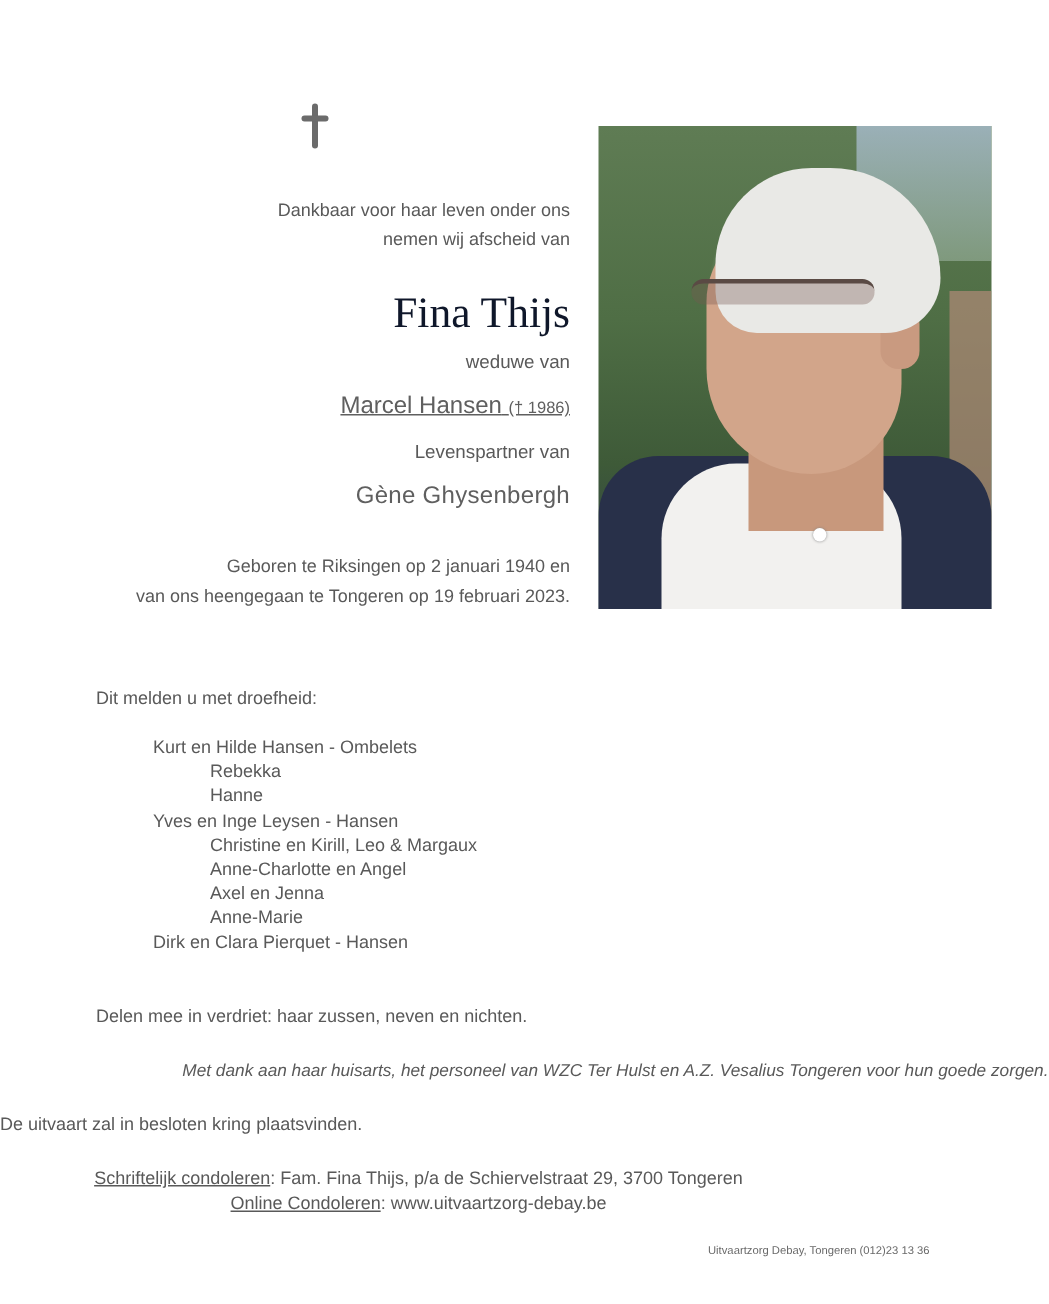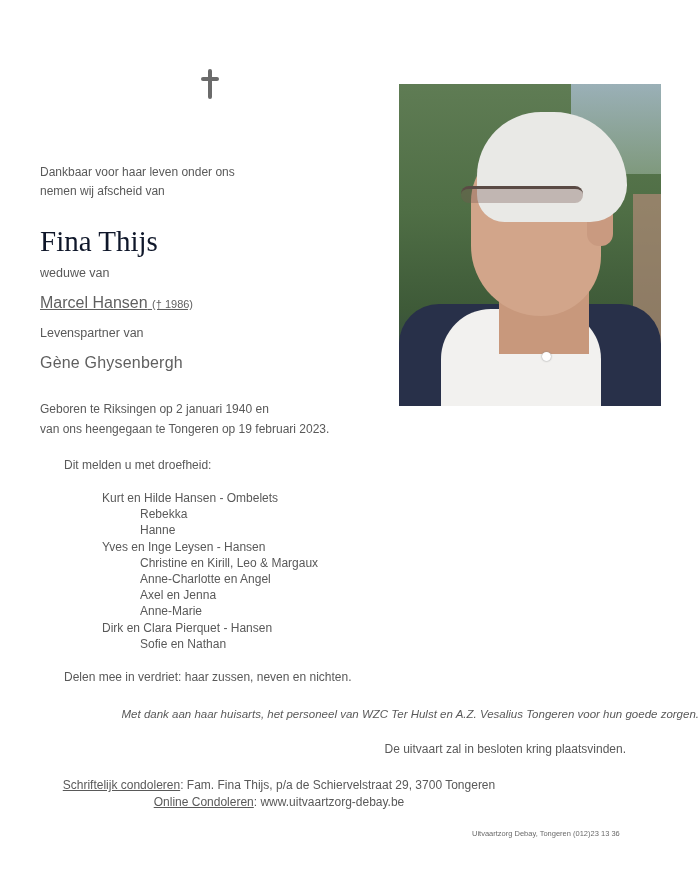--- a/index.html
+++ b/index.html
@@ -2,21 +2,21 @@
 <html><head>
   <meta charset="utf-8">
   <style>
     html, body { margin: 0; padding: 0; background: #ffffff; }
     body {
       width: 699px; height: 869px; position: relative; overflow: hidden;
       font-family: "Liberation Sans", "DejaVu Sans", sans-serif;
       color: #595959;
     }
     .abs { position: absolute; }
-    .center-col { position: absolute; left: 40px; width: 340px; text-align: left; margin-top: 32px; }
+    .center-col { position: absolute; left: 40px; width: 340px; text-align: right; }
     .cross {
       position: absolute; left: 201px; top: 69px; width: 18px; height: 30px;
     }
     .cross .v { position: absolute; left: 7px; top: 0; width: 4px; height: 30px; background: #6b6b6b; border-radius: 2px; }
     .cross .h { position: absolute; left: 0; top: 8px; width: 18px; height: 4px; background: #6b6b6b; border-radius: 2px; }
 
     .intro { top: 131px; font-size: 12px; line-height: 19px; }
     .name {
       top: 191px; font-family: "Liberation Serif", "DejaVu Serif", serif;
       font-size: 29px; line-height: 36px; color: #0f172a;
@@ -46,21 +46,21 @@
     .photo .shirt { position: absolute; left: 42px; top: 225px; width: 160px; height: 110px; background: #f2f1ef; border-radius: 50px 50px 0 0; }
     .photo .pearl { position: absolute; left: 143px; top: 268px; width: 9px; height: 9px; border-radius: 50%; background: #ffffff; box-shadow: 0 0 2px #888; }
 
     .family-intro { left: 64px; top: 457px; font-size: 12px; line-height: 16px; }
     .family { position: absolute; left: 102px; top: 490px; font-size: 12px; line-height: 16.2px; }
     .family .row { white-space: nowrap; }
     .family .row.child { padding-left: 38px; }
 
     .share { left: 64px; top: 669px; font-size: 12px; line-height: 16px; }
     .thanks { left: 0; width: 699px; top: 706px; text-align: right; font-size: 11.5px; font-style: italic; line-height: 16px; }
-    .funeral { left: 0; width: 626px; top: 741px; text-align: right; font-size: 12px; line-height: 16px; }
+    .funeral { left: 0; width: 626px; top: 741px; text-align: left; font-size: 12px; line-height: 16px; }
     .condole { left: 0; width: 558px; top: 777px; text-align: center; font-size: 12px; line-height: 17px; }
     .condole .u { text-decoration: underline; }
     .footer { left: 472px; top: 829px; font-size: 7.5px; line-height: 10px; color: #6a6a6a; white-space: nowrap; }
   </style>
 </head>
 <body>
 
 <div class="cross">
   <div class="v"></div>
     <div class="h"></div>
@@ -102,21 +102,20 @@
 <div class="family">
   <div class="row">Kurt en Hilde Hansen - Ombelets</div>
   <div class="row child">Rebekka</div>
   <div class="row child">Hanne</div>
   <div class="row">Yves en Inge Leysen - Hansen</div>
   <div class="row child">Christine en Kirill, Leo &amp; Margaux</div>
   <div class="row child">Anne-Charlotte en Angel</div>
   <div class="row child">Axel en Jenna</div>
   <div class="row child">Anne-Marie</div>
   <div class="row">Dirk en Clara Pierquet - Hansen</div>
-  <div class="row child">Sofie en Nathan</div>
 </div>
 
 <div class="abs share">Delen mee in verdriet: haar zussen, neven en nichten.</div>
 <div class="abs thanks">Met dank aan haar huisarts, het personeel van WZC Ter Hulst en A.Z. Vesalius Tongeren voor hun goede zorgen.</div>
 <div class="abs funeral">De uitvaart zal in besloten kring plaatsvinden.</div>
 
 <div class="abs condole">
   <div>
     <span class="u">Schriftelijk condoleren</span><span>: Fam. Fina Thijs, p/a de Schiervelstraat 29, 3700 Tongeren</span>
   </div>

